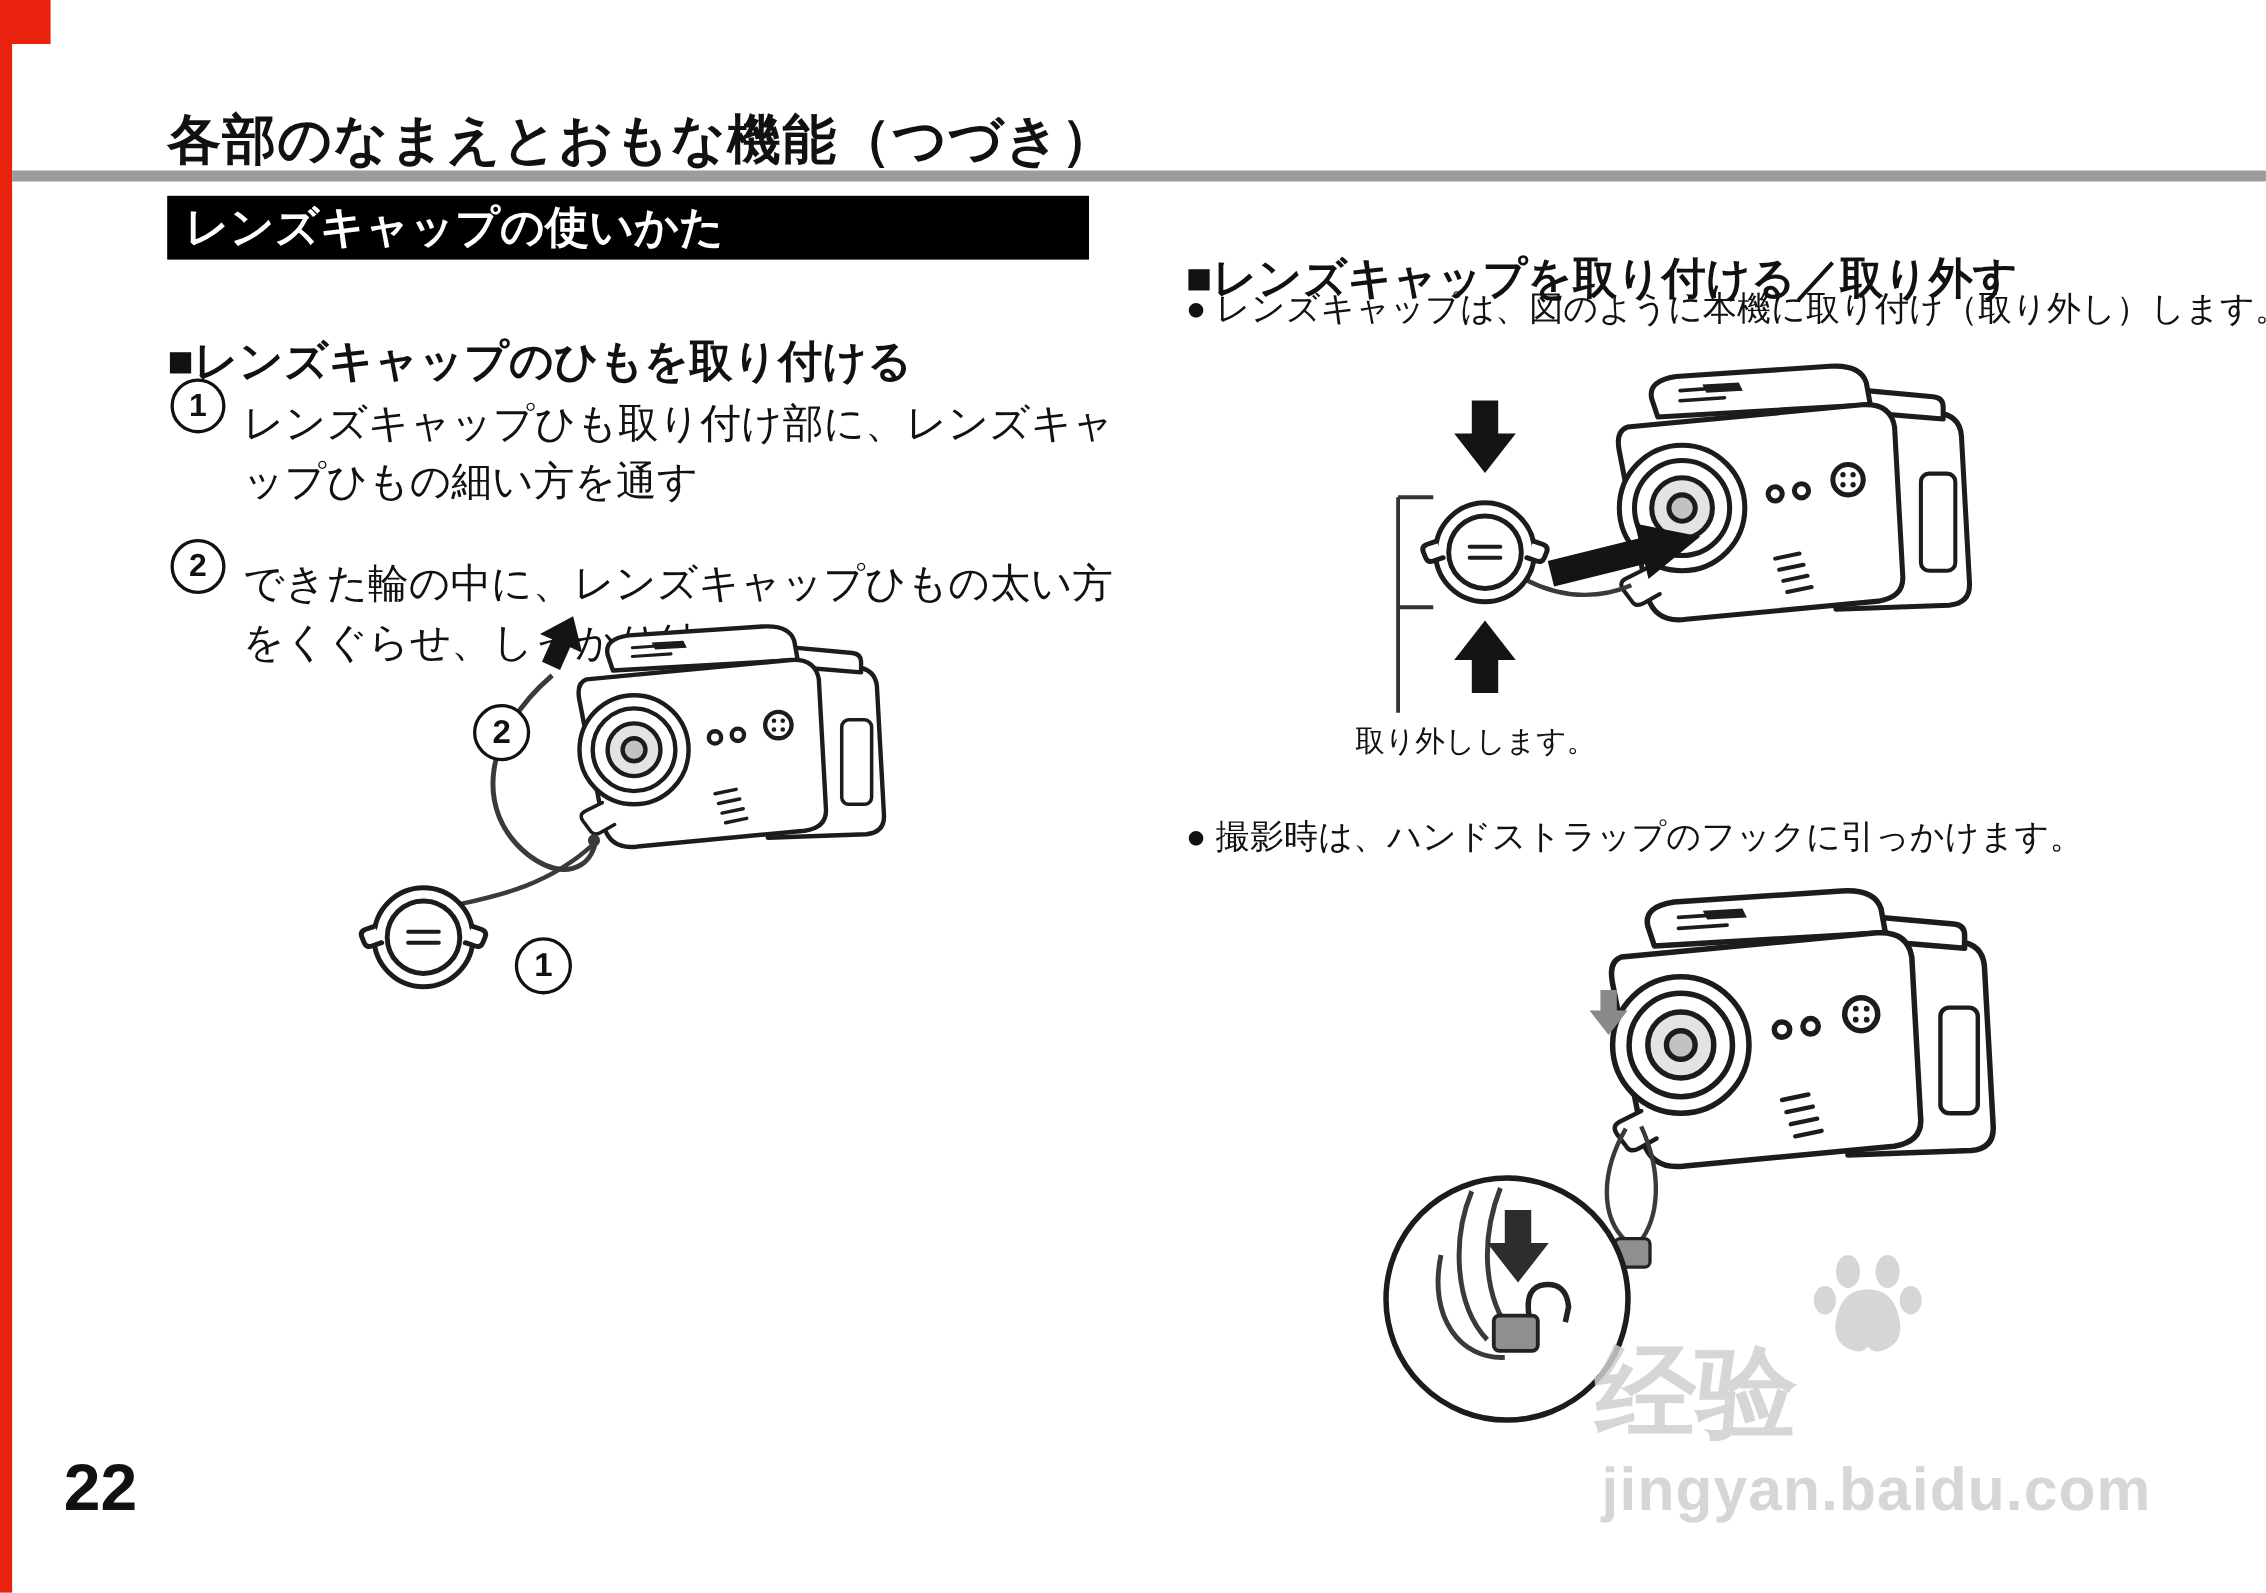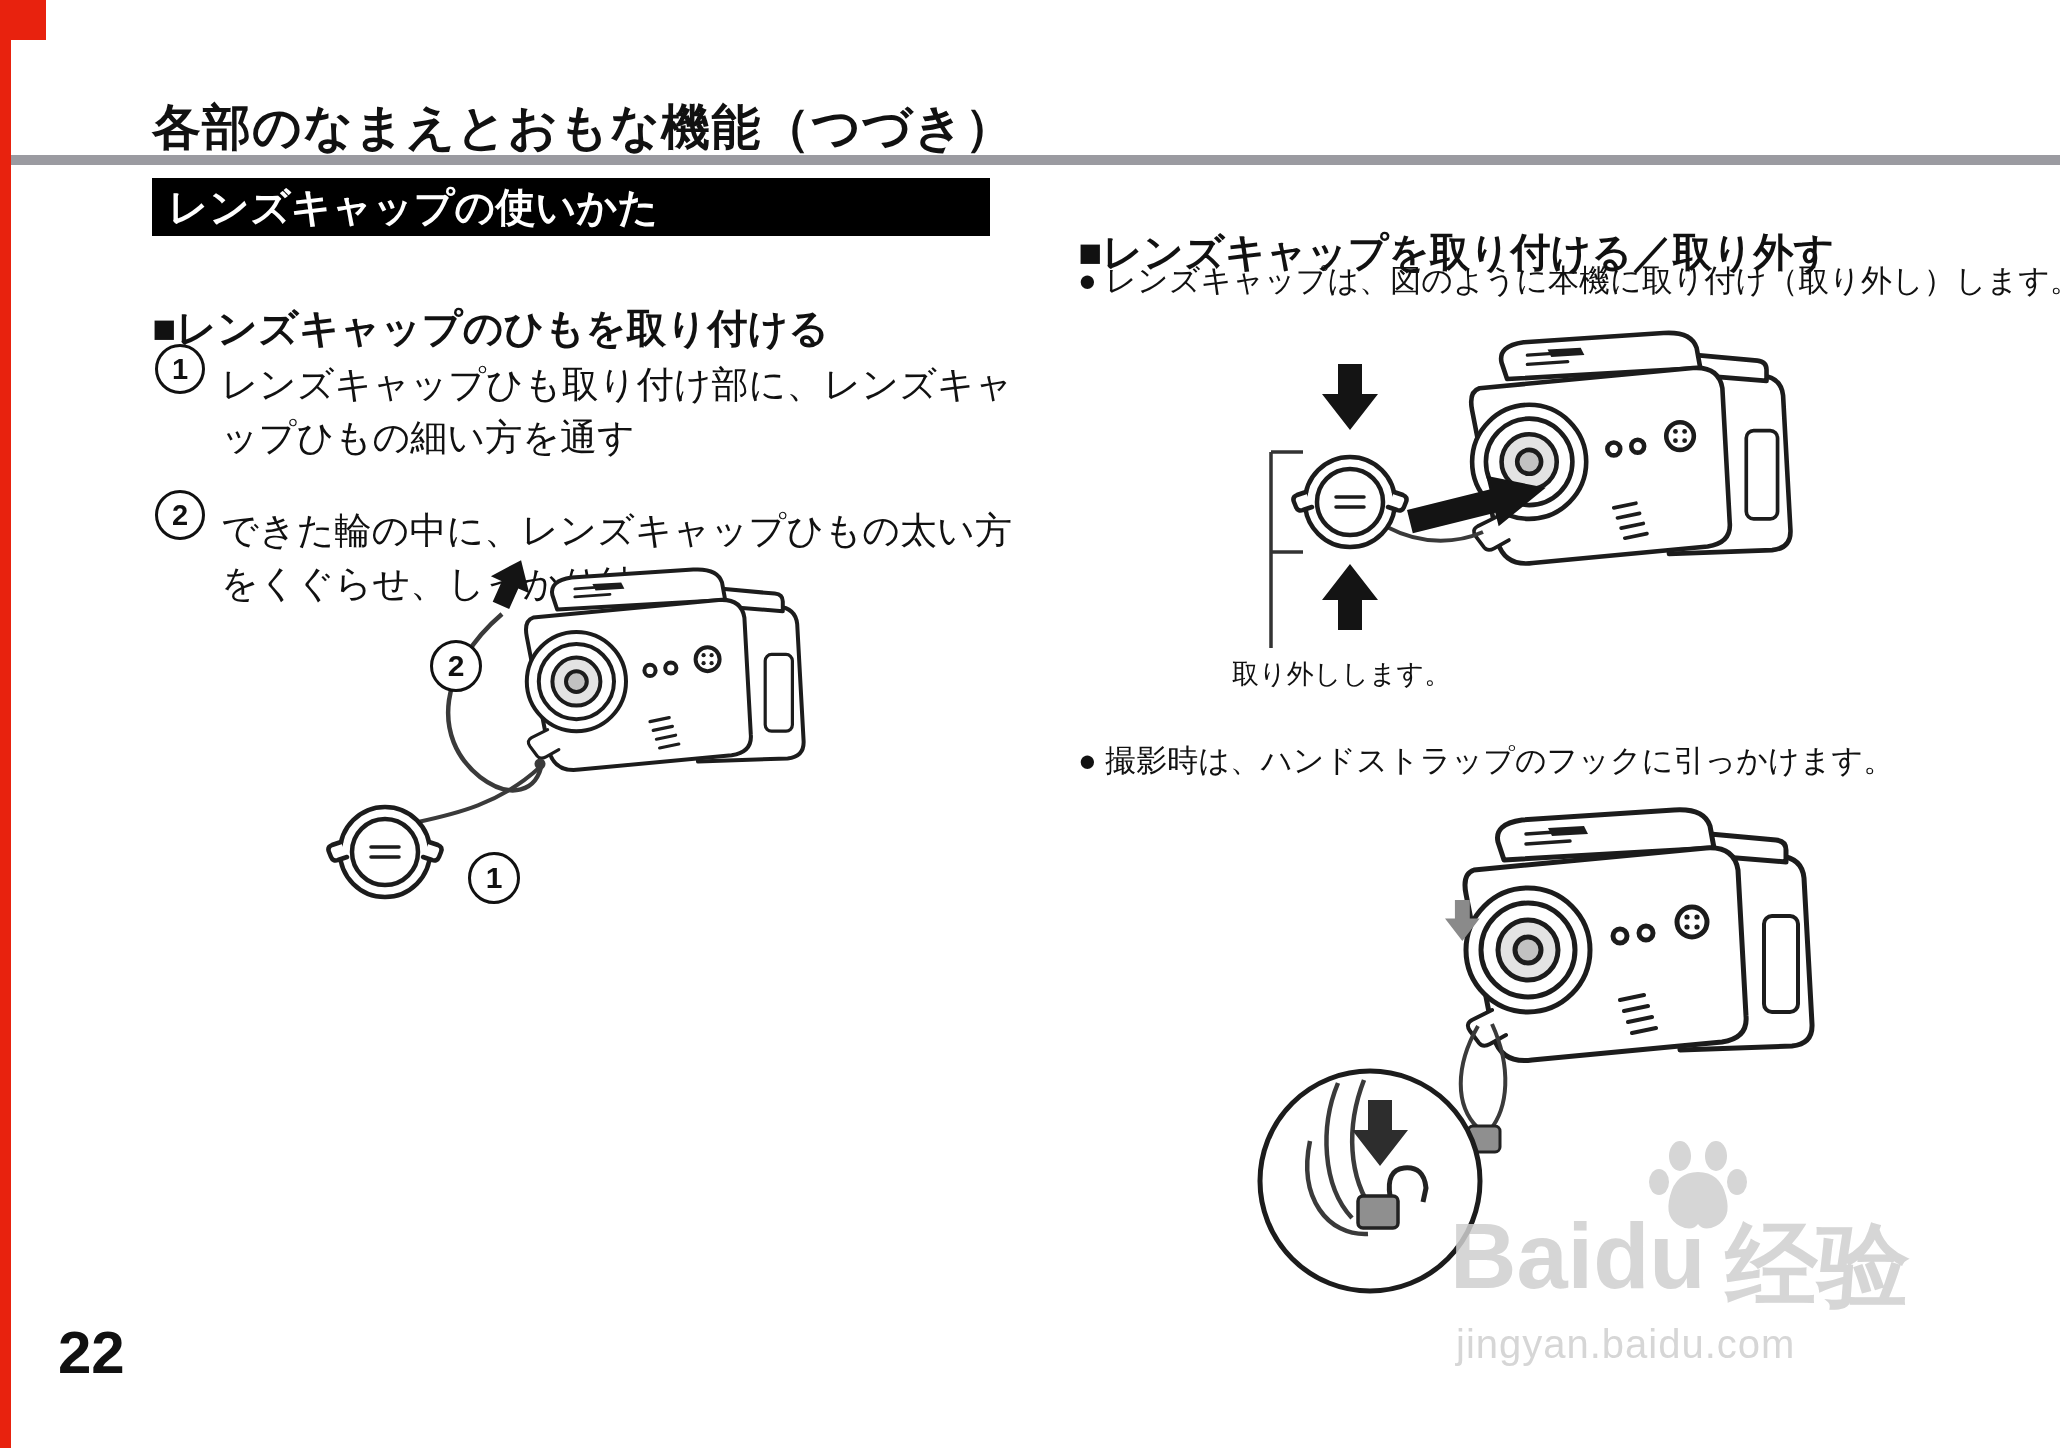--- a/index.html
+++ b/index.html
@@ -32,21 +32,21 @@
   
   .subhead-right{left:1078px;top:192px;}
   .bullet{font-size:31px;white-space:nowrap;}
   .bullet-1{left:1078px;top:260px;}
   .bullet-2{left:1078px;top:740px;}
   .fig1-caption{left:1232px;top:656px;font-size:27px;line-height:1.35;}
   
   .watermark{left:1450px;top:1150px;width:520px;height:250px;color:#cfcfcf;opacity:.85;z-index:5;}
   .wm-paw{position:absolute;left:198px;top:-14px;width:100px;height:100px;}
   .wm-text{position:absolute;left:0;top:54px;font-size:92px;font-weight:bold;display:flex;gap:20px;white-space:nowrap;}
-  .wm-url{position:absolute;left:6px;top:172px;font-size:40px;letter-spacing:1px;white-space:nowrap;}
+  .wm-url{position:absolute;left:6px;top:172px;font-size:55px;letter-spacing:1px;white-space:nowrap;font-weight:bold;}
   svg{display:block;}
   .defs{position:absolute;width:0;height:0;overflow:hidden;}
 </style>
 </head>
 <body>
 
 <svg class="defs" aria-hidden="true">
   <symbol id="cam" viewBox="0 0 460 300">
     <g fill="#ffffff" stroke="#1c1c1c" stroke-width="5" stroke-linejoin="round" stroke-linecap="round">
       <path d="M300,50 L400,58 Q422,60 424,80 L432,226 Q433,246 412,248 L300,252 Z"></path>
@@ -174,17 +174,16 @@
   <svg class="wm-paw" viewBox="0 0 100 100">
     <g fill="#cfcfcf">
       <ellipse cx="32" cy="20" rx="11" ry="15"></ellipse>
       <ellipse cx="68" cy="20" rx="11" ry="15"></ellipse>
       <ellipse cx="11" cy="46" rx="10" ry="13"></ellipse>
       <ellipse cx="89" cy="46" rx="10" ry="13"></ellipse>
       <path d="M50,36 q22,0 28,24 q6,22 -10,30 q-12,6 -18,-2 q-6,8 -18,2 q-16,-8 -10,-30 q6,-24 28,-24z"></path>
     </g>
   </svg>
   <div class="wm-text">
-    <span>Baidu</span>
     <span>经验</span>
   </div>
   <div class="wm-url">jingyan.baidu.com</div>
 </div>
 
 </body></html>

